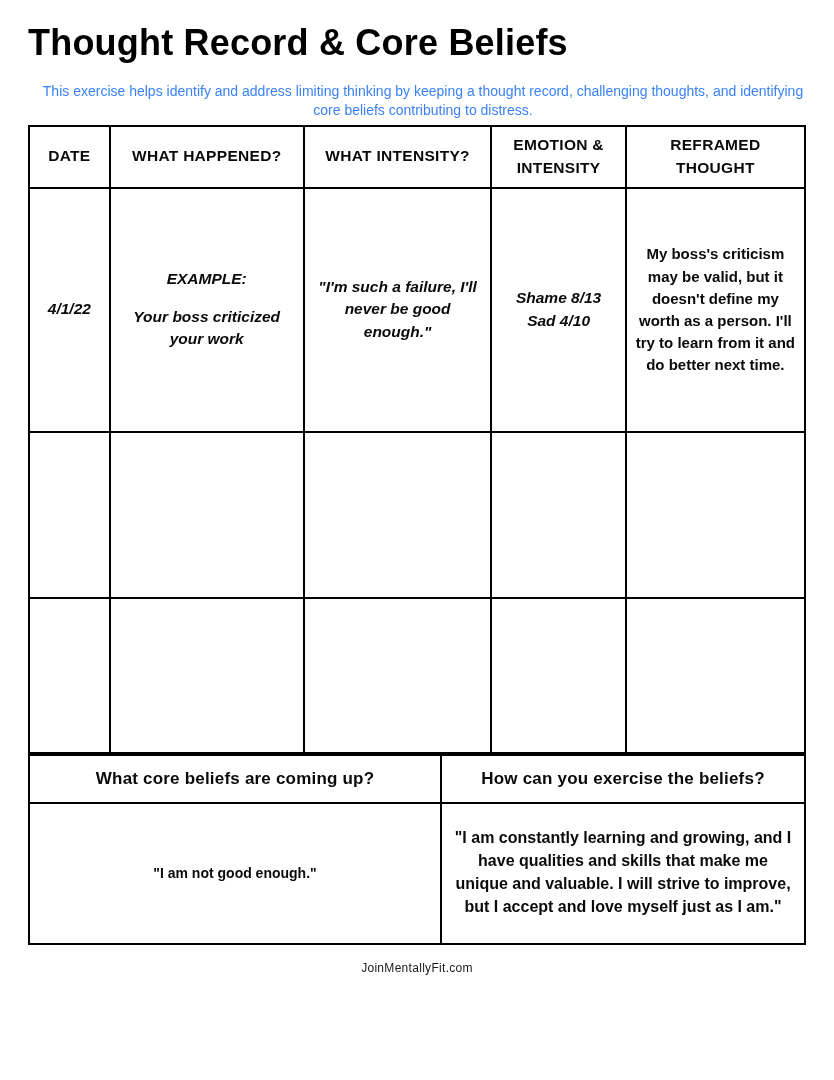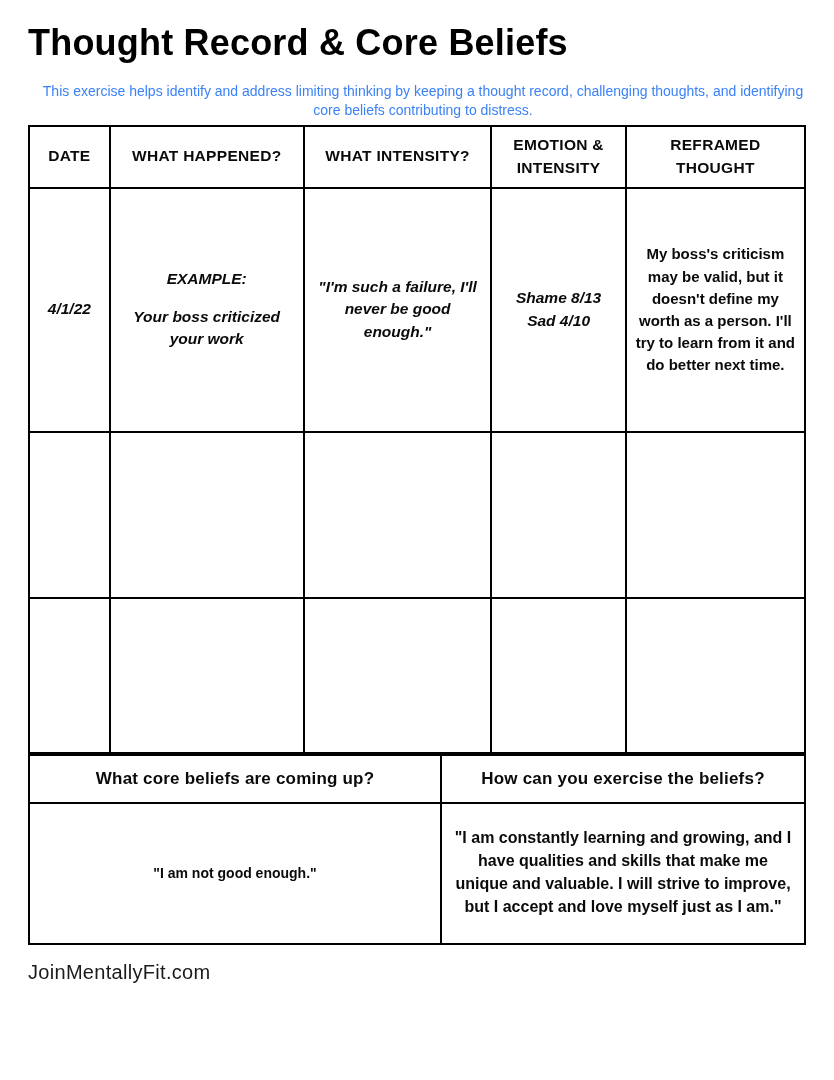--- a/index.html
+++ b/index.html
@@ -89,22 +89,22 @@
     font-size: 14px;
   }
   .cell-reframed-belief {
     font-weight: 800;
     font-size: 16px;
     line-height: 1.43;
     padding: 0 12px;
   }
   .footer {
     margin-top: 16px;
-    text-align: left;
-    font-size: 20px;
+    text-align: center;
+    font-size: 12px;
     letter-spacing: 0.3px;
     font-weight: 400;
     color: #1b1b1b;
   }
 </style>
 </head>
 <body>
 
 <div class="page">
 

